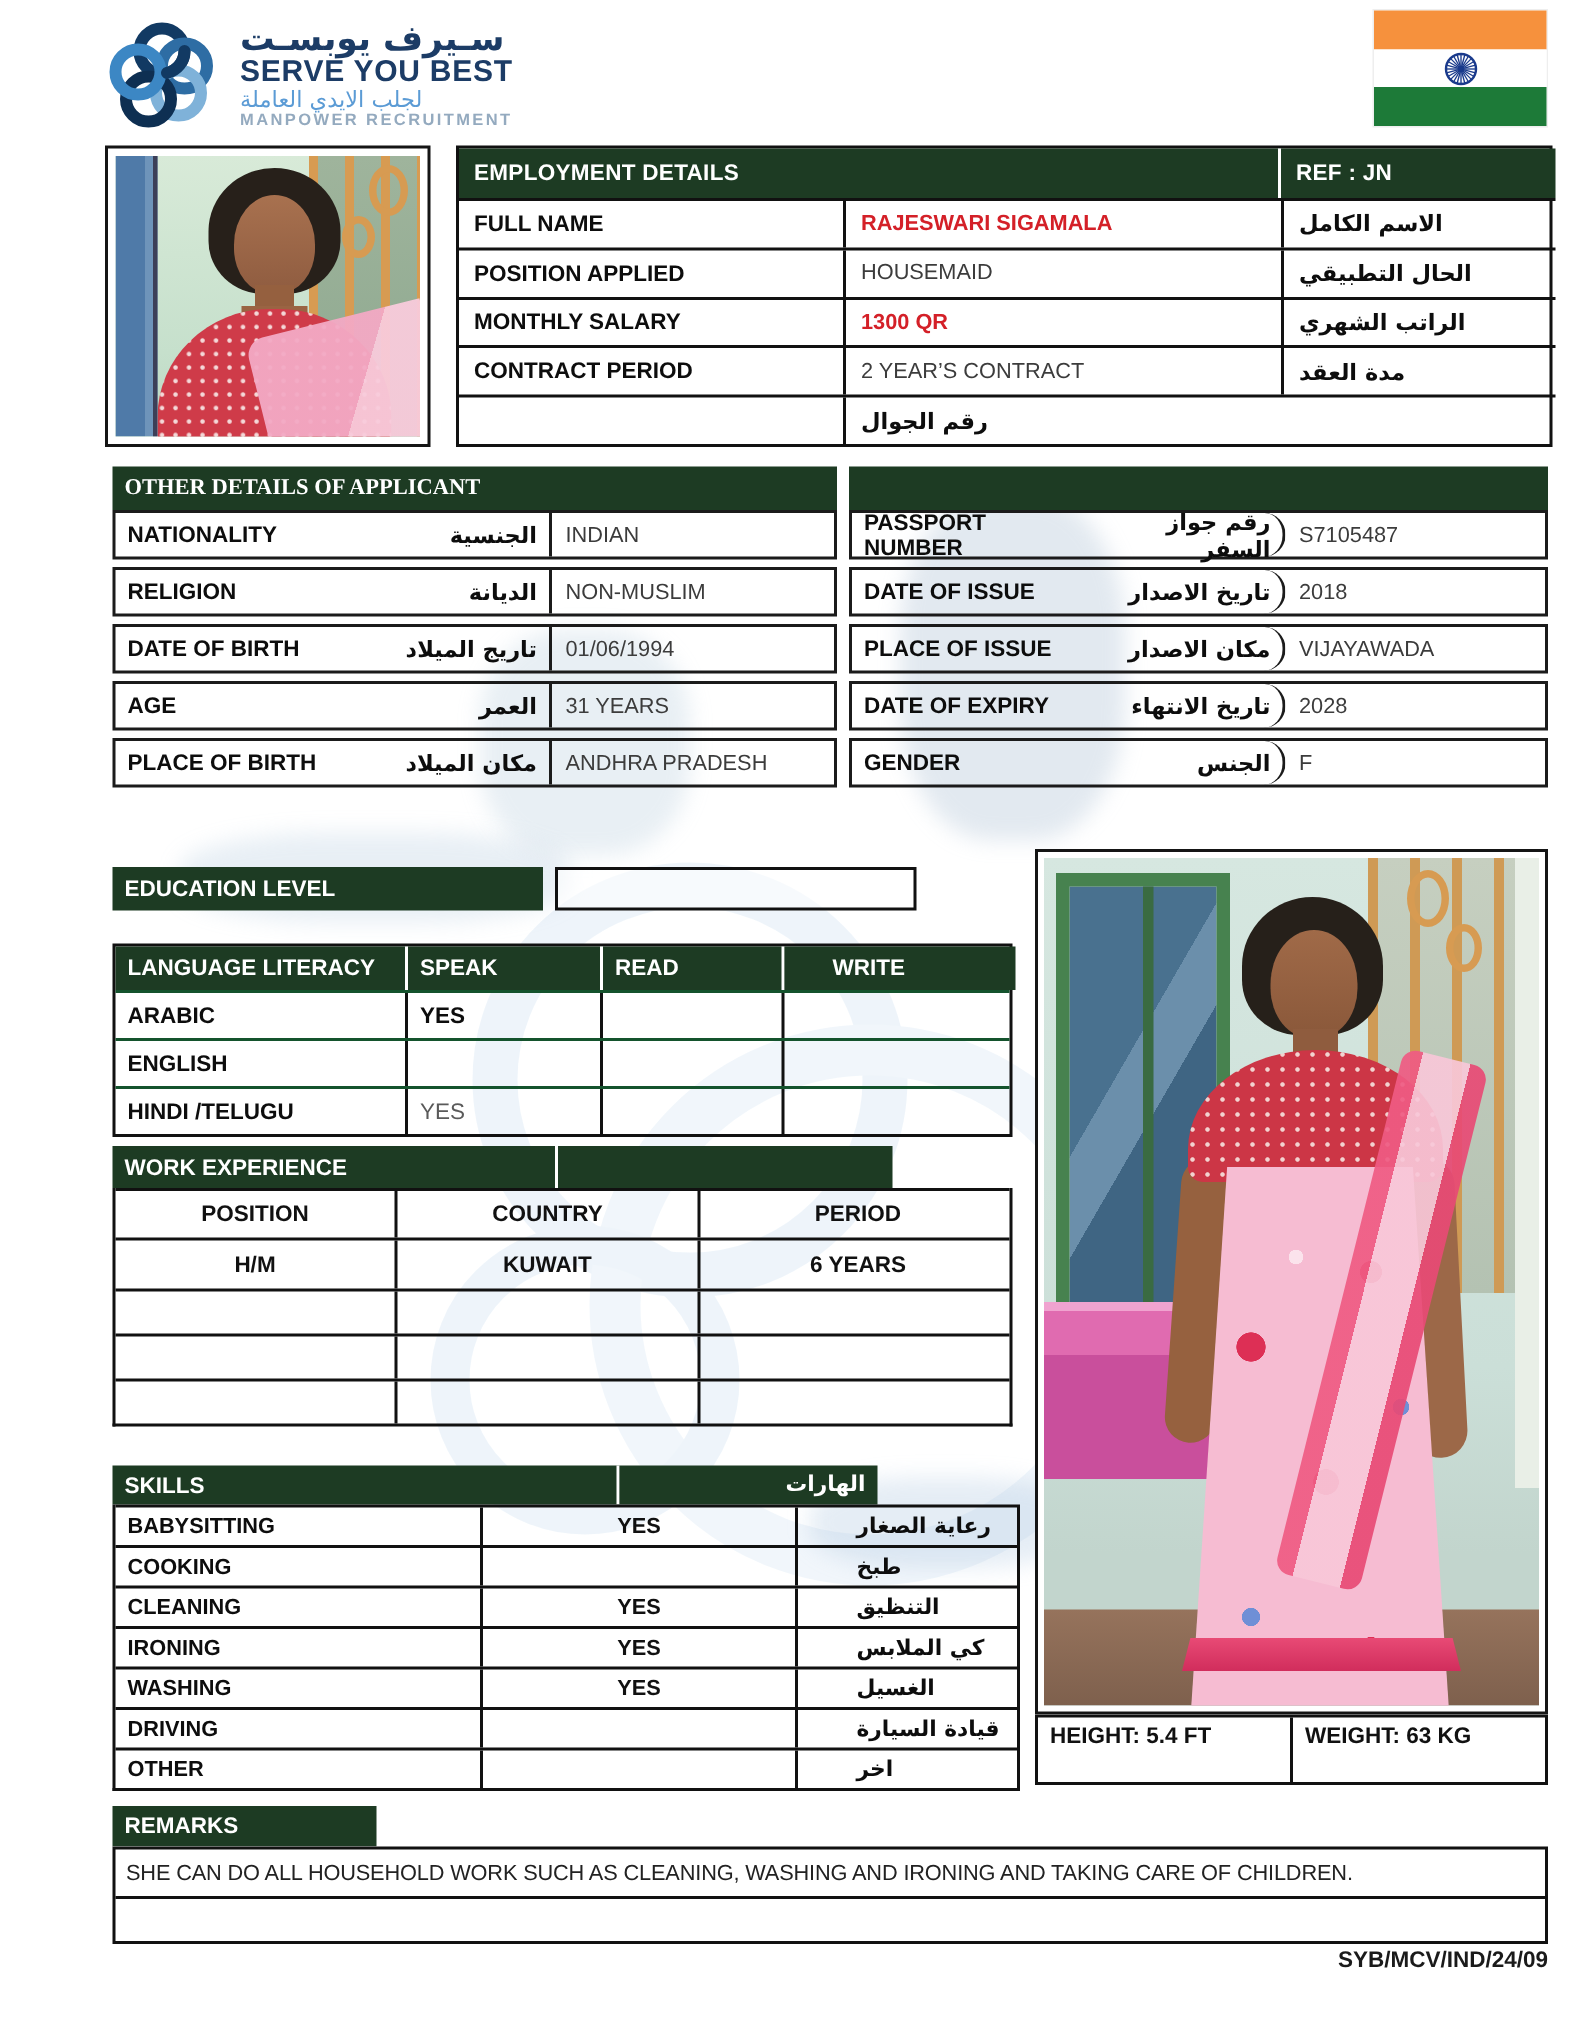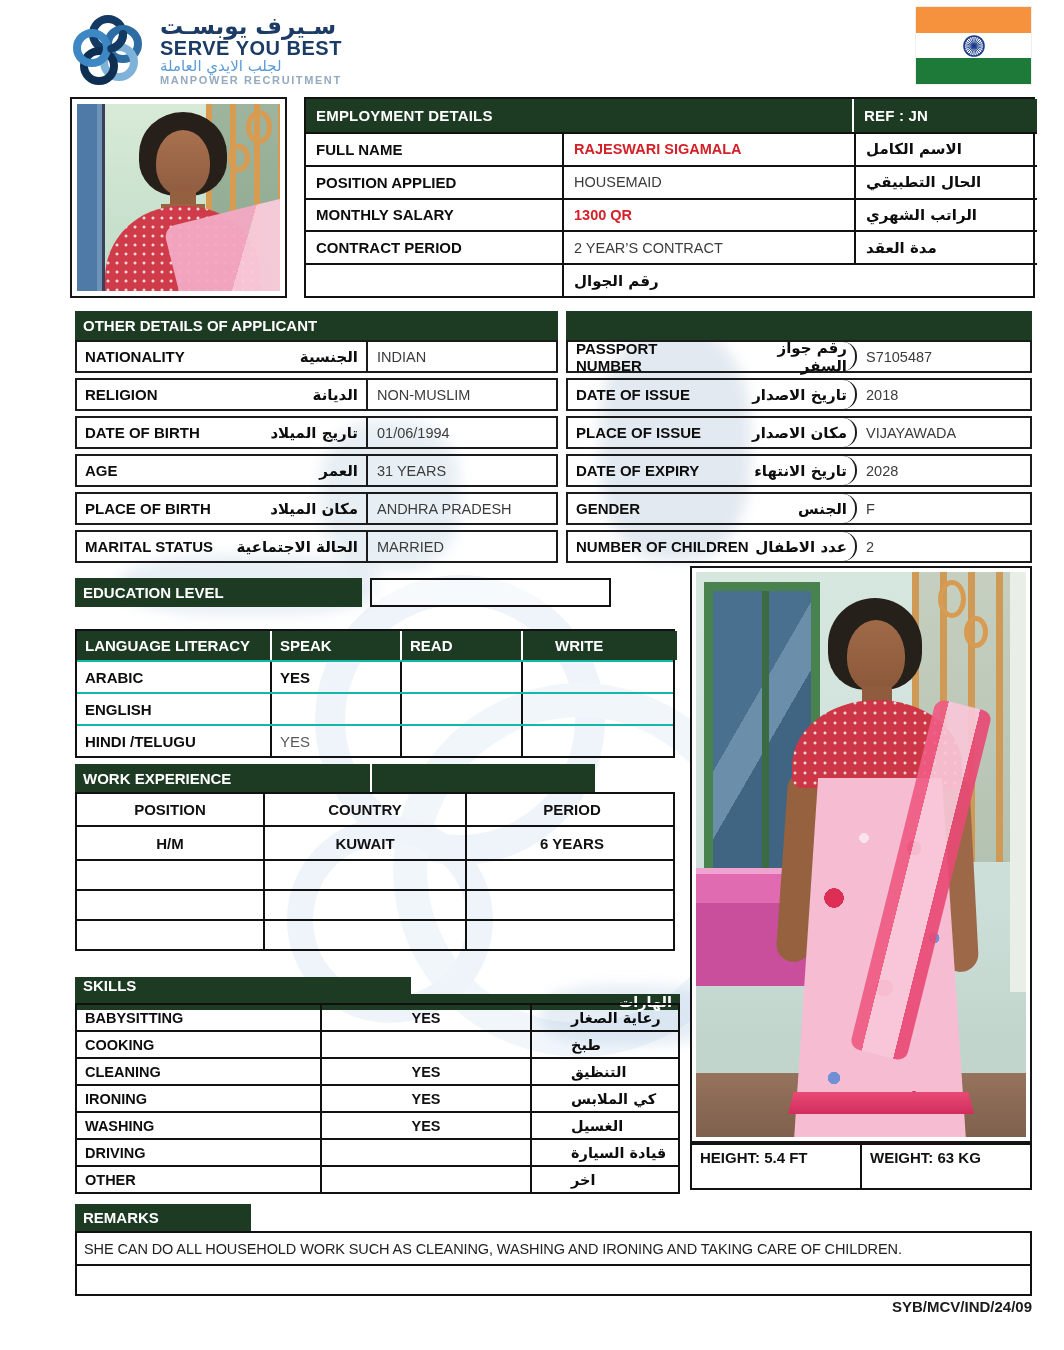--- a/index.html
+++ b/index.html
@@ -58,21 +58,21 @@
   .emp-head { display:grid; grid-template-columns:548px 1fr; }
   .emp-head > div { display:flex; align-items:center; padding:0 10px; font-size:15px; letter-spacing:.2px; border-right:2px solid #fff; }
   .emp-head > div:last-child { border-right:none; }
   .emp-row { display:grid; grid-template-columns:258px 292px 181px; border-top:2px solid #111; }
   .emp-row > div { display:flex; align-items:center; padding:0 10px; font-size:15px; border-right:2px solid #111; }
   .emp-row > div:last-child { border-right:none; justify-content:flex-end; }
   .emp-row .cell-value { font-size:14.5px; }
 
   
   .od-title { left:75px; top:311px; width:957px; height:29px; display:flex; }
-  .od-title .t-left  { width:483px; display:flex; align-items:center; padding:0 8px; font-size:15px; }
+  .od-title .t-left  { width:483px; display:flex; align-items:center; padding:0 8px; font-size:15px;font-family:Liberation Serif, serif; }
   .od-title .t-gap   { width:8px; background:#fff; }
   .od-title .t-right { flex:1; }
   .od-rows { left:75px; top:340px; width:957px; }
   .od-line { display:flex; margin-bottom:5px; height:33px; }
   .od-box { display:flex; border:2px solid #1b1b1b; background:transparent; }
   .od-box.lft { width:483px; margin-right:8px; }
   .od-box.rgt { width:466px; }
   .od-lab { display:flex; align-items:center; justify-content:space-between; padding:0 8px; border-right:2px solid #1b1b1b; }
   .od-box.lft .od-lab { width:291px; }
   .od-box.rgt .od-lab { width:289px;border-radius:14px; }
@@ -83,40 +83,40 @@
   
   .edu { left:75px; top:578px; width:536px; height:29px; display:flex; }
   .edu .e-green { width:287px; display:flex; align-items:center; padding:0 8px; font-size:15px; }
   .edu .e-blank { flex:1; border:2px solid #111; margin-left:8px; background:rgba(255,255,255,.55); }
 
   
   .lang { left:75px; top:629px; width:600px; border:2px solid #111; }
   .lang-head { display:grid; grid-template-columns:195px 130px 121px 154px; height:29px;text-align:center; }
   .lang-head > div { display:flex; align-items:center; padding:0 8px; font-size:15px; border-right:2px solid #fff; background:#1d3b23; color:#fff; font-weight:bold; }
   .lang-head > div:last-child { border-right:none;padding-left:32px; }
-  .lang-row { display:grid; grid-template-columns:195px 130px 121px 154px; height:32px; border-top:2px solid #14b8a6; }
+  .lang-row { display:grid; grid-template-columns:195px 130px 121px 154px; height:32px; border-top:2px solid #14532d; }
   .lang-row > div { display:flex; align-items:center; padding:0 8px; font-size:15px; border-right:2px solid #111; }
   .lang-row > div:last-child { border-right:none; }
   .yes-light { font-weight:normal; color:#5a5a5a; }
 
   
   .we-bar { left:75px; top:764px; width:520px; height:28px; display:flex; }
   .we-bar .w-l { width:297px; display:flex; align-items:center; padding:0 8px; font-size:15px; border-right:2px solid #fff; }
   .we-bar .w-r { flex:1; }
   .we { left:75px; top:792px; width:600px; border:2px solid #111; border-top:none; }
   .we-row { display:grid; grid-template-columns:188px 202px 210px; border-top:2px solid #111; }
   .we-row:first-child { border-top:2px solid #111; }
   .we-row > div { display:flex; align-items:center; justify-content:center; font-size:15px; font-weight:bold; border-right:2px solid #111; }
   .we-row > div:last-child { border-right:none; }
   .we-head  { height:33px; }
   .we-data  { height:34px; }
   .we-empty { height:30px; }
 
   
-  .sk-bar { left:75px; top:977px; width:605px; height:26px; display:flex;flex-direction:column; }
+  .sk-bar { left:75px; top:977px; width:510px; height:26px; display:flex; }
   .sk-bar .s-l { width:338px; display:flex; align-items:center; padding:0 8px; font-size:15px; border-right:2px solid #fff; }
   .sk-bar .s-r { flex:1; display:flex; align-items:center; justify-content:flex-end; padding:0 8px; }
   .sk-bar .s-r .ar { color:#fff; font-size:14.5px; }
   .skills { left:75px; top:1003px; width:605px; border:2px solid #111; border-top:none; }
   .sk-row { display:grid; grid-template-columns:245px 210px 150px; height:27px; border-top:2px solid #111; }
   .sk-row > div { display:flex; align-items:center; padding:0 8px; border-right:2px solid #111; }
   .sk-row > div:last-child { border-right:none; justify-content:flex-end;padding-left:39px; }
   .sk-row .cell-label { font-size:14.5px; }
   .sk-row .sk-yes { justify-content:center; font-weight:bold; font-size:14.5px; }
   .sk-row .ar { font-size:14.5px; }
@@ -354,36 +354,20 @@
         <div class="od-val cell-value">ANDHRA PRADESH</div>
       </div>
       <div class="od-box rgt">
         <div class="od-lab">
             <span class="cell-label">GENDER</span>
             <span class="ar">الجنس</span>
           </div>
         <div class="od-val cell-value">F</div>
       </div>
     </div>
-    <div class="od-line">
-      <div class="od-box lft">
-        <div class="od-lab">
-            <span class="cell-label">MARITAL STATUS</span>
-            <span class="ar">الحالة الاجتماعية</span>
-          </div>
-        <div class="od-val cell-value">MARRIED</div>
-      </div>
-      <div class="od-box rgt">
-        <div class="od-lab">
-            <span class="cell-label">NUMBER OF CHILDREN</span>
-            <span class="ar">عدد الاطفال</span>
-          </div>
-        <div class="od-val cell-value">2</div>
-      </div>
-    </div>
   </div>
 
   <div class="abs edu">
     <div class="e-green green-bar">EDUCATION LEVEL</div>
     <div class="e-blank"></div>
   </div>
 
   <div class="abs lang">
     <div class="lang-head">
       <div>LANGUAGE LITERACY</div>

